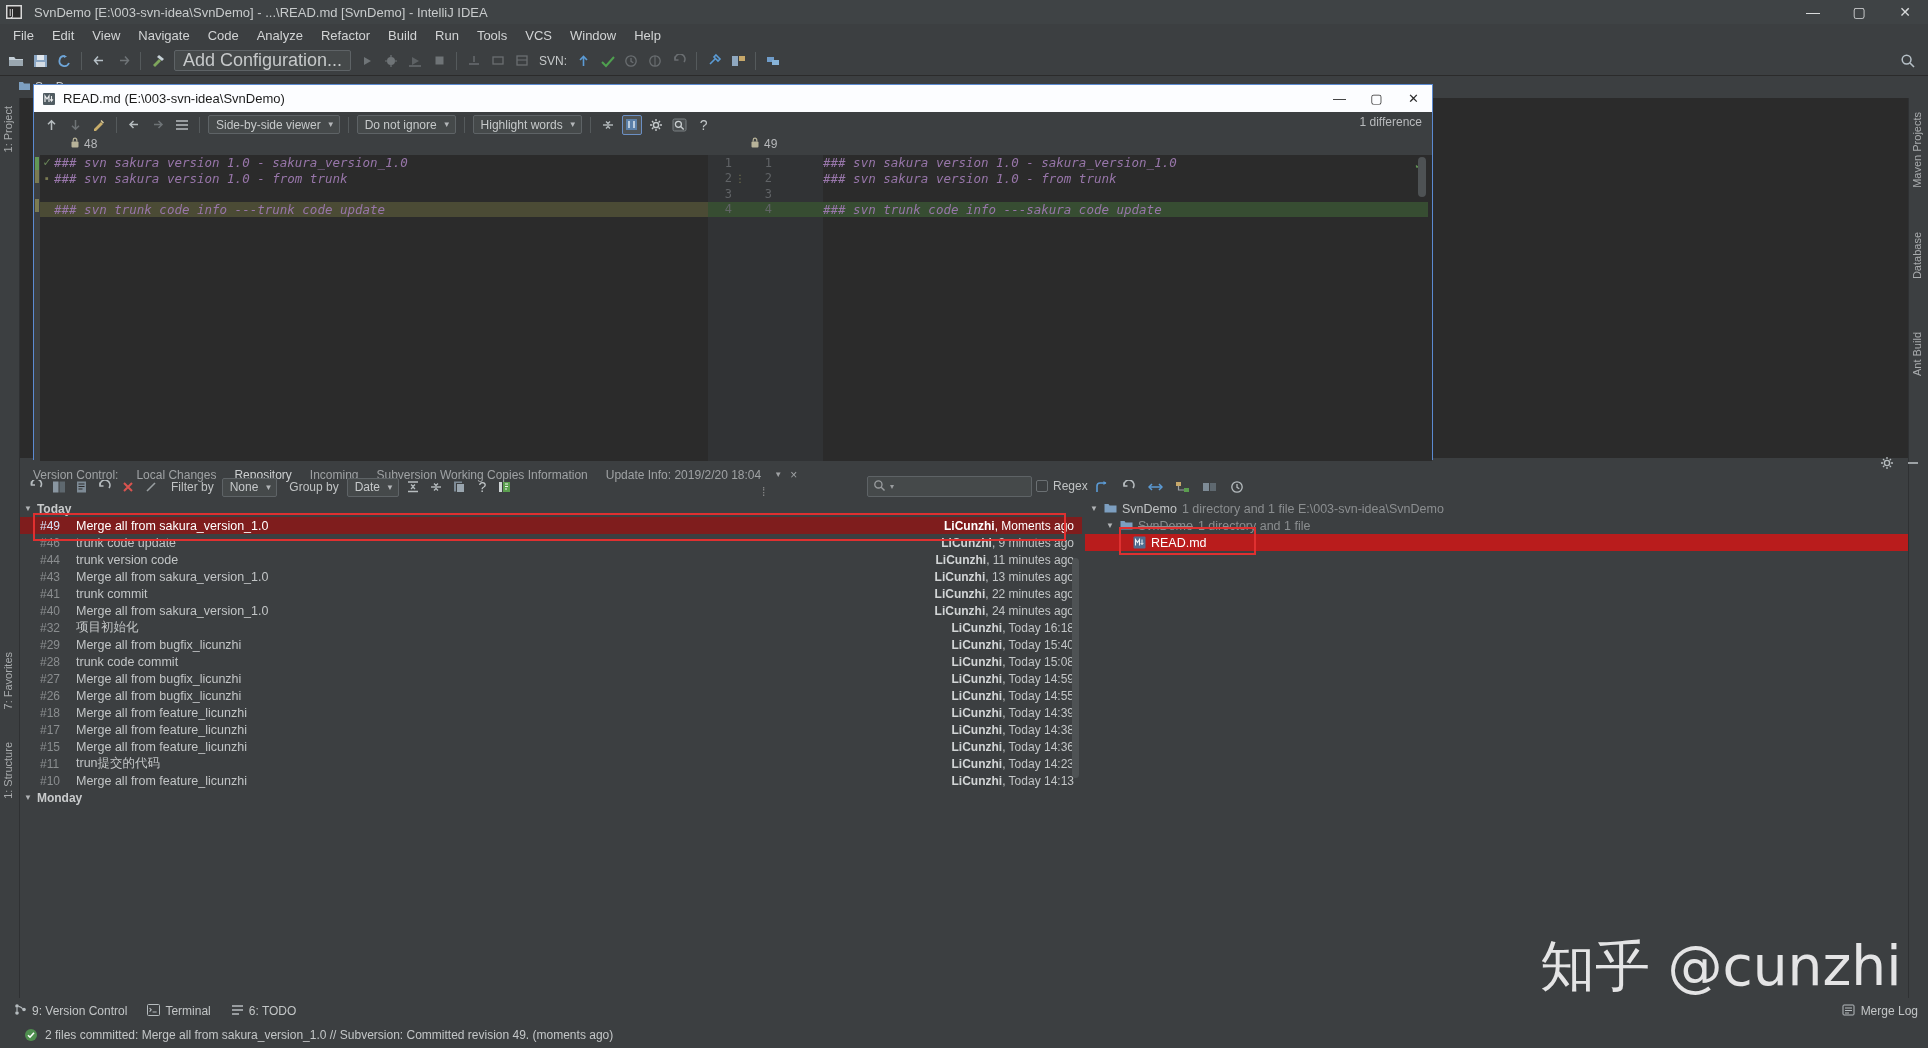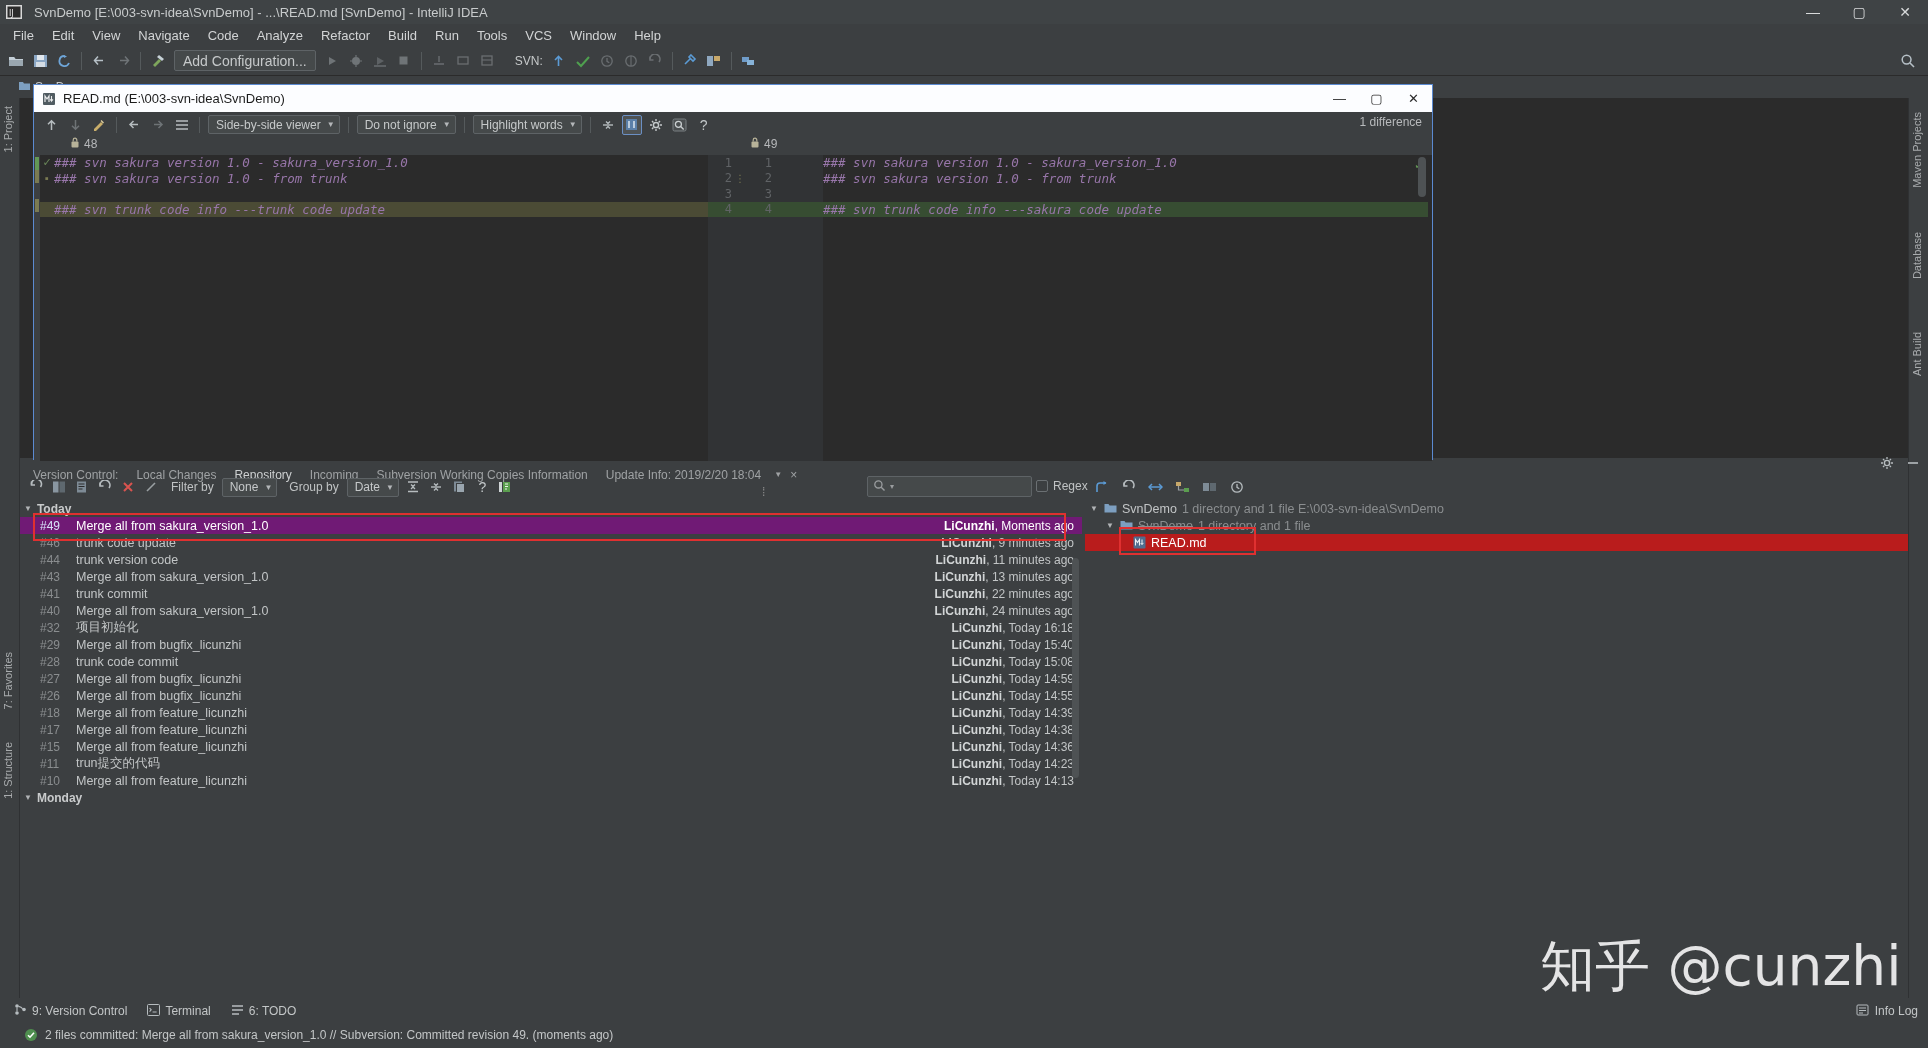--- a/index.html
+++ b/index.html
@@ -35,23 +35,23 @@
   
   .maintoolbar{
     position:absolute;left:0;top:46px;width:1928px;height:30px;
     background:#3c3f41;display:flex;align-items:center;padding-left:4px;
     border-bottom:1px solid #2b2b2b;
   }
   .mt-ico{width:22px;height:22px;display:flex;align-items:center;justify-content:center;margin:0 1px;border-radius:2px;}
   .mt-sep{width:1px;height:18px;background:#555a5c;margin:0 5px;}
   .addcfg{
     height:21px;border:1px solid #5e6366;border-radius:2px;background:#45494a;
-    padding:0 8px;display:flex;align-items:center;font-size:14px;color:#c6c9ca;margin:0 4px;
-  }
-  .svnlabel{font-size:12px;color:#c6c9ca;margin-left:16px;margin-right:4px;}
+    padding:0 8px;display:flex;align-items:center;font-size:18px;color:#c6c9ca;margin:0 4px;
+  }
+  .svnlabel{font-size:12px;color:#c6c9ca;margin-left:5px;margin-right:4px;}
   .mt-search{position:absolute;right:10px;top:5px;width:20px;height:20px;display:flex;align-items:center;justify-content:center;}
 
   
   .navbar{
     position:absolute;left:0;top:76px;width:1928px;height:22px;
     background:#3c3f41;display:flex;align-items:center;padding-left:18px;font-size:12px;
   }
   .crumb{display:flex;align-items:center;gap:4px;color:#c6c9ca;}
 
   
@@ -170,21 +170,21 @@
   .commitlist{
     position:absolute;left:20px;top:500px;width:1062px;height:312px;
     background:#3c3f41;overflow:hidden;
   }
   .grp{display:flex;align-items:center;height:17px;font-size:12px;color:#c9cbcc;font-weight:bold;padding-left:4px;gap:5px;}
   .grp .tri{font-size:8px;color:#b0b3b5;}
   .crow{
     display:flex;align-items:center;height:17px;font-size:12.5px;color:#c2c5c6;
     padding-left:20px;position:relative;
   }
-  .crow.sel{background:#701a75;color:#ffffff;}
+  .crow.sel{background:#7f1d1d;color:#ffffff;}
   .crow .rv{width:36px;color:#8a8d8f;flex:none;font-size:12px;}
   .crow.sel .rv{color:#d6e2f7;}
   .crow .msg{flex:1;white-space:nowrap;overflow:hidden;}
   .crow .who{position:absolute;right:8px;white-space:nowrap;font-size:12px;}
   .crow .who b{color:#d2d5d6;font-weight:bold;}
   .crow.sel .who b{color:#ffffff;}
   .list-scroll{
     position:absolute;right:3px;top:58px;width:7px;height:220px;background:#4e5254;border-radius:4px;
   }
 
@@ -926,21 +926,21 @@
       </span>
       <span>6: TODO</span>
     </span>
     <span class="bb-right">
       <span>
         <svg width="13" height="12" viewBox="0 0 13 12">
             <rect x="1" y="1" width="11" height="10" rx="1" fill="none" stroke="#b6bcbf"></rect>
             <path d="M3 4h7M3 6.5h7M3 9h4" stroke="#b6bcbf" stroke-width="1"></path>
           </svg>
       </span>
-      <span>Info Log</span>
+      <span>Merge Log</span>
     </span>
   </div>
 
   <div class="statusbar">
     <span class="sb-ico">
       <svg width="14" height="14" viewBox="0 0 14 14">
           <circle cx="7" cy="7" r="6" fill="#4f8f4f"></circle>
           <path d="M4 7.2l2 2 4-4.4" stroke="#fff" stroke-width="1.6" fill="none"></path>
         </svg>
     </span>

